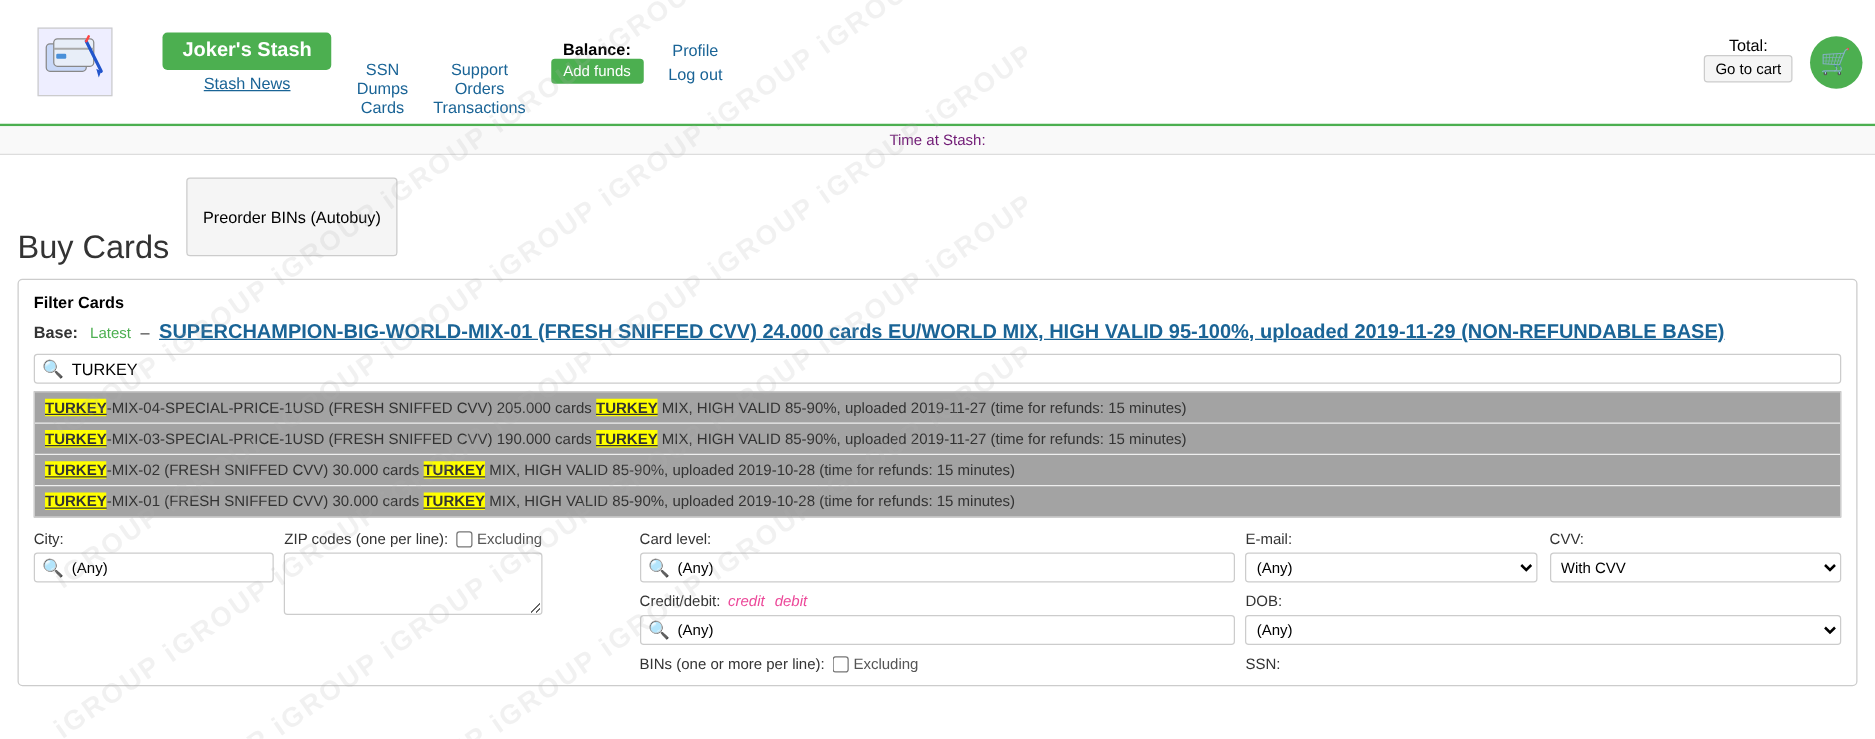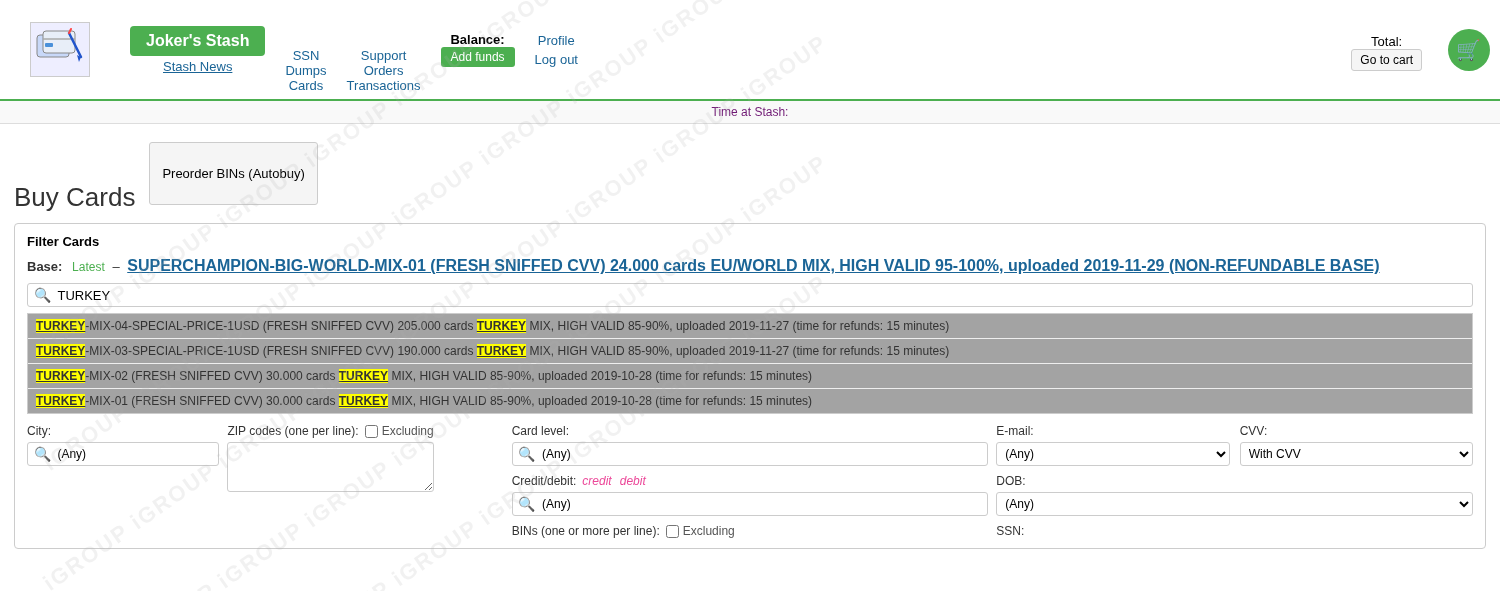--- a/index.html
+++ b/index.html
@@ -78,22 +78,22 @@
     }
     .profile-logout {
       display: flex;
       flex-direction: column;
       align-items: center;
       gap: 4px;
     }
     .total-area {
       margin-left: auto;
       display: flex;
-      align-items: flex-end;
-      gap: 26px;
+      align-items: flex-start;
+      gap: 14px;
     }
     .total-label {
       display: flex;
       flex-direction: column;
       align-items: center;
     }
     .go-to-cart {
       background: #f5f5f5;
       border: 1px solid #ccc;
       border-radius: 3px;

